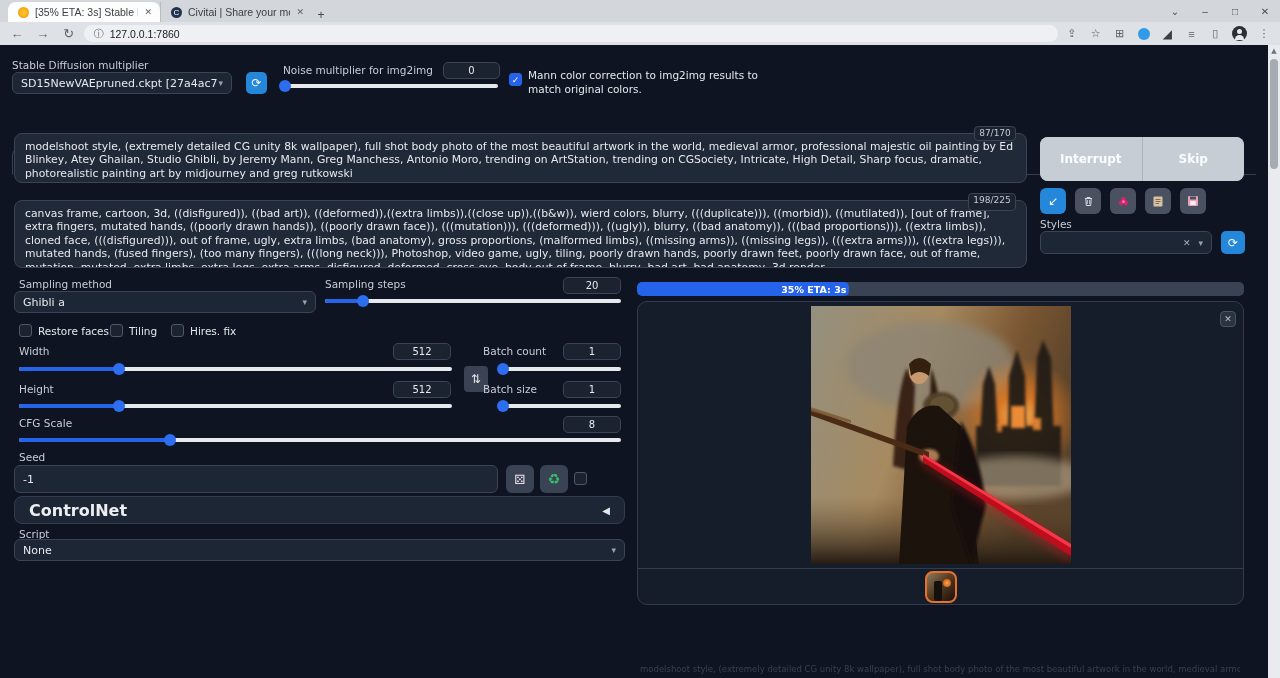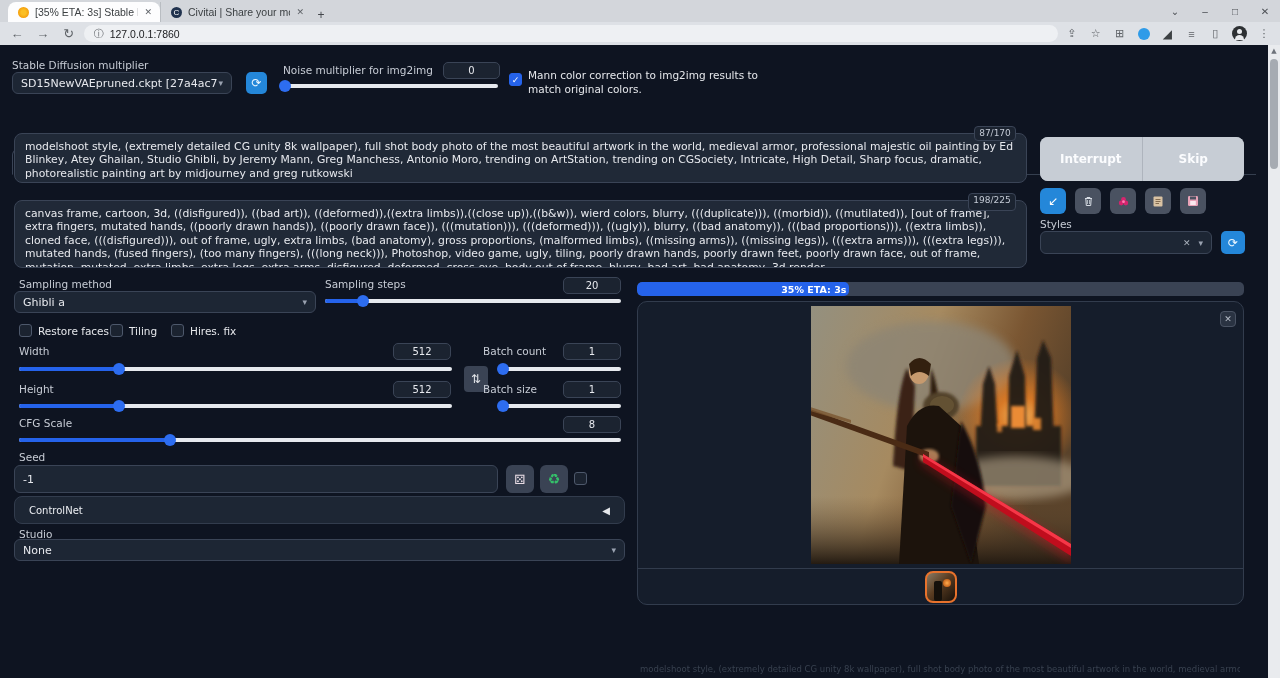--- a/index.html
+++ b/index.html
@@ -259,25 +259,25 @@
   <div class="abs" style="left:506px;top:420px;width:28px;height:28px;background:#3a4354;border-radius:6px;display:flex;align-items:center;justify-content:center;color:#e8dce5;font-size:13px">
       <span>⚄</span>
     </div>
   <div class="abs" style="left:540px;top:420px;width:28px;height:28px;background:#3a4354;border-radius:6px;display:flex;align-items:center;justify-content:center;color:#35c06a;font-size:14px">
       <span>♻</span>
     </div>
   <div class="chk" style="left:574px;top:427px"></div>
   <div class="lbl" style="left:592px;top:455px;color:#e5e7eb">Extra</div>
 
   <div class="abs" style="left:14px;top:451px;width:611px;height:28px;background:#1d2634;border:1px solid #323c4d;border-radius:8px;display:flex;align-items:center;padding:0 14px">
-    <span style="font-size:10px;font-weight:normal;color:#eceef2">ControlNet</span>
+    <span style="font-size:16px;font-weight:bold;color:#eceef2">ControlNet</span>
     <span style="margin-left:auto;font-size:10px;color:#e5e7eb">◀</span>
   </div>
 
-  <div class="lbl" style="left:19px;top:483px">Studio</div>
+  <div class="lbl" style="left:19px;top:483px">Script</div>
   <div class="dd" style="left:14px;top:494px;width:611px;height:22px">
     <span>None</span>
     <span class="caret">▾</span>
   </div>
 
   <div class="abs" style="left:637px;top:237px;width:607px;height:14px;background:#3a4354;border-radius:5px;overflow:hidden">
     <div style="height: 100%; background: rgb(37, 99, 235); border-radius: 5px; display: flex; align-items: center; justify-content: flex-end; padding-right: 3px; width: 35%;">
       <span style="font-size:9.5px;font-weight:bold;color:#fff;white-space:nowrap">35% ETA: 3s</span>
     </div>
   </div>

